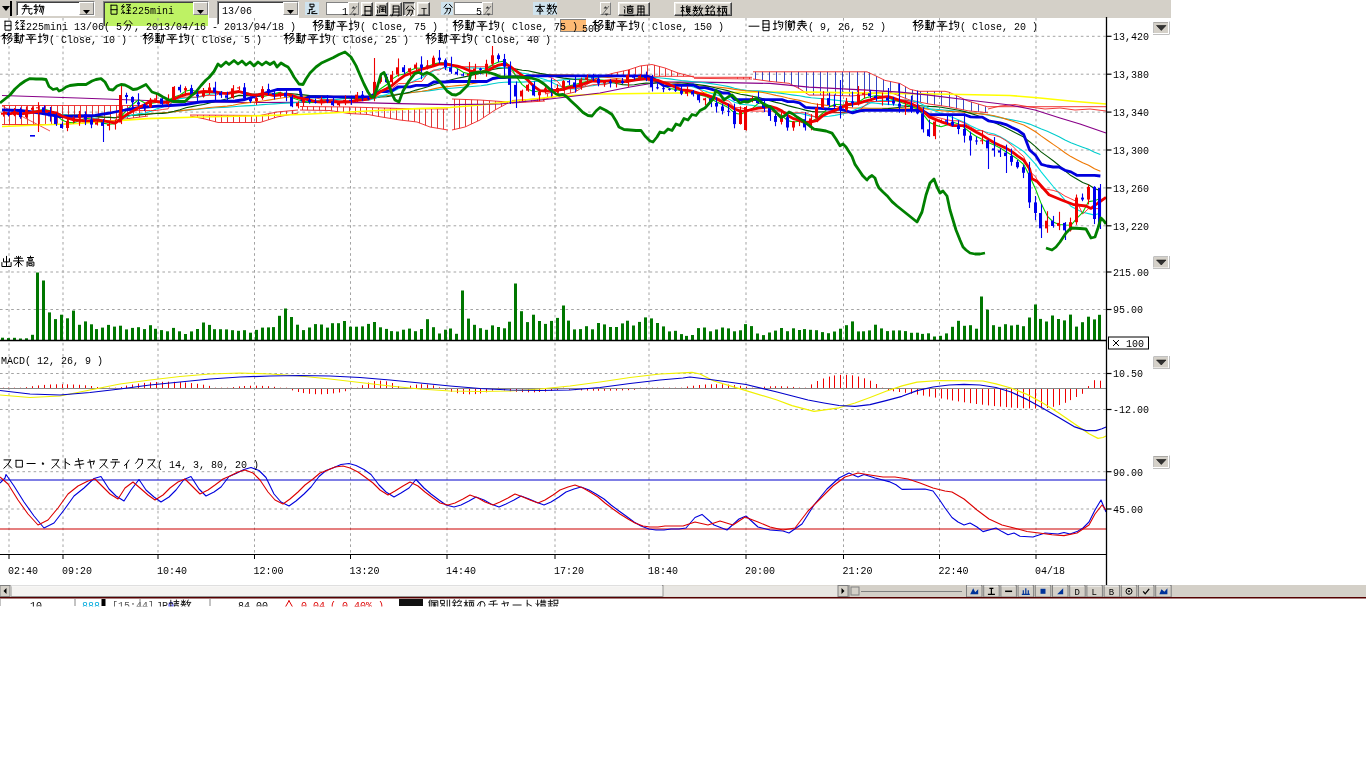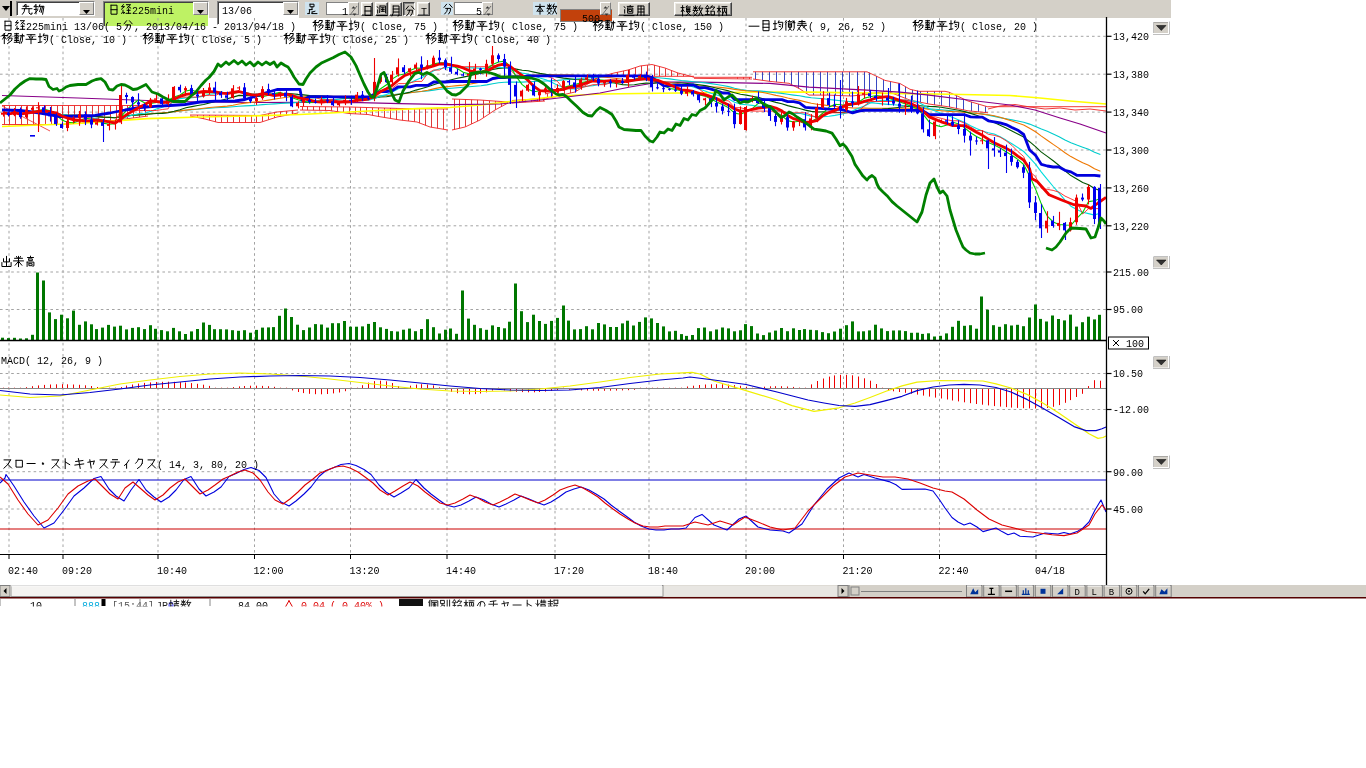--- a/index.html
+++ b/index.html
@@ -70,21 +70,21 @@
       </svg></div>
     <div style="position:absolute;left:482px;top:1.5px;width:11px;height:13px;background:#d4d0c8;border:1px solid #808080;border-top-color:#fff;border-left-color:#fff"><svg width="10" height="12">
         <path d="M1,10 L8,1" stroke="#555" stroke-width="0.8"></path>
         <path d="M2.5,3.5 L6.5,3.5 L4.5,1.2 Z" fill="#333"></path>
         <path d="M3.5,8.5 L7.5,8.5 L5.5,10.8 Z" fill="#333"></path>
       </svg></div>
     <div style="position:absolute;left:533px;top:2px;width:24px;height:13px;background:#cfe3ee"><svg width="24" height="14">
         <path d="M2.50,4.40 L11.50,4.40 M7.00,2.20 L7.00,12.20 M7.00,4.80 L4.00,9.20 M7.00,4.80 L10.00,9.20 M4.80,9.20 L9.20,9.20" fill="none" stroke="#000000" stroke-width="1.0" stroke-linecap="round" stroke-linejoin="round"></path>
         <path d="M16.40,2.00 L16.40,6.20 M14.40,3.00 L18.40,5.20 M18.40,3.00 L14.40,5.20 M14.00,6.60 L19.00,6.60 M16.20,6.80 L14.40,9.20 M16.60,6.80 L18.60,9.20 M15.00,9.60 L17.60,12.20 M17.60,9.60 L15.00,12.20 M21.20,2.00 L20.00,4.40 M19.80,4.40 L23.80,4.40 M20.20,5.00 L23.60,12.00 M23.20,5.00 L19.60,12.00" fill="none" stroke="#000000" stroke-width="1.0" stroke-linecap="round" stroke-linejoin="round"></path>
       </svg></div>
-    <div style="position:absolute;left:560px;top:9px;width:52px;height:13px;background:#c2410c;border:1px solid #828282;border-right:none"><svg width="40" height="13">
+    <div style="position:absolute;left:560px;top:19px;width:26px;height:13px;background:#fdba74;border:1px solid #828282;border-right:none"><svg width="40" height="13">
         <text x="21.0" y="10.5" font-family="Liberation Mono,monospace" font-size="10.00px" fill="#000000" xml:space="preserve">500</text>
       </svg></div>
     <div style="position:absolute;left:600px;top:1.5px;width:11px;height:13px;background:#d4d0c8;border:1px solid #808080;border-top-color:#fff;border-left-color:#fff"><svg width="10" height="12">
         <path d="M1,10 L8,1" stroke="#555" stroke-width="0.8"></path>
         <path d="M2.5,3.5 L6.5,3.5 L4.5,1.2 Z" fill="#333"></path>
         <path d="M3.5,8.5 L7.5,8.5 L5.5,10.8 Z" fill="#333"></path>
       </svg></div>
     <div style="position:absolute;left:617.5px;top:1.5px;width:32px;height:14px;background:#d4d0c8;border:1px solid #fff;border-right-color:#404040;border-bottom-color:#404040;box-shadow:inset -1px -1px 0 #808080,inset 1px 1px 0 #ece9e2"><svg width="32" height="13">
         <path d="M8.20,2.40 L14.20,2.40 M11.20,1.40 L11.20,2.40 M8.60,4.00 L13.80,4.00 L13.80,9.20 L8.60,9.20 L8.60,4.00 M9.80,5.40 L12.60,5.40 L12.60,7.60 L9.80,7.60 L9.80,5.40 M5.20,2.60 L6.20,4.00 M5.70,5.60 L5.70,9.20 M5.00,11.60 L7.20,11.60 L15.00,11.60" fill="none" stroke="#000000" stroke-width="1.0" stroke-linecap="round" stroke-linejoin="round"></path>
         <path d="M19.00,2.00 L25.00,2.00 L25.00,11.50 M19.00,2.00 L19.00,9.00 L18.20,11.50 M19.00,5.00 L25.00,5.00 M19.00,8.00 L25.00,8.00 M22.00,2.00 L22.00,11.50" fill="none" stroke="#000000" stroke-width="1.0" stroke-linecap="round" stroke-linejoin="round"></path>

